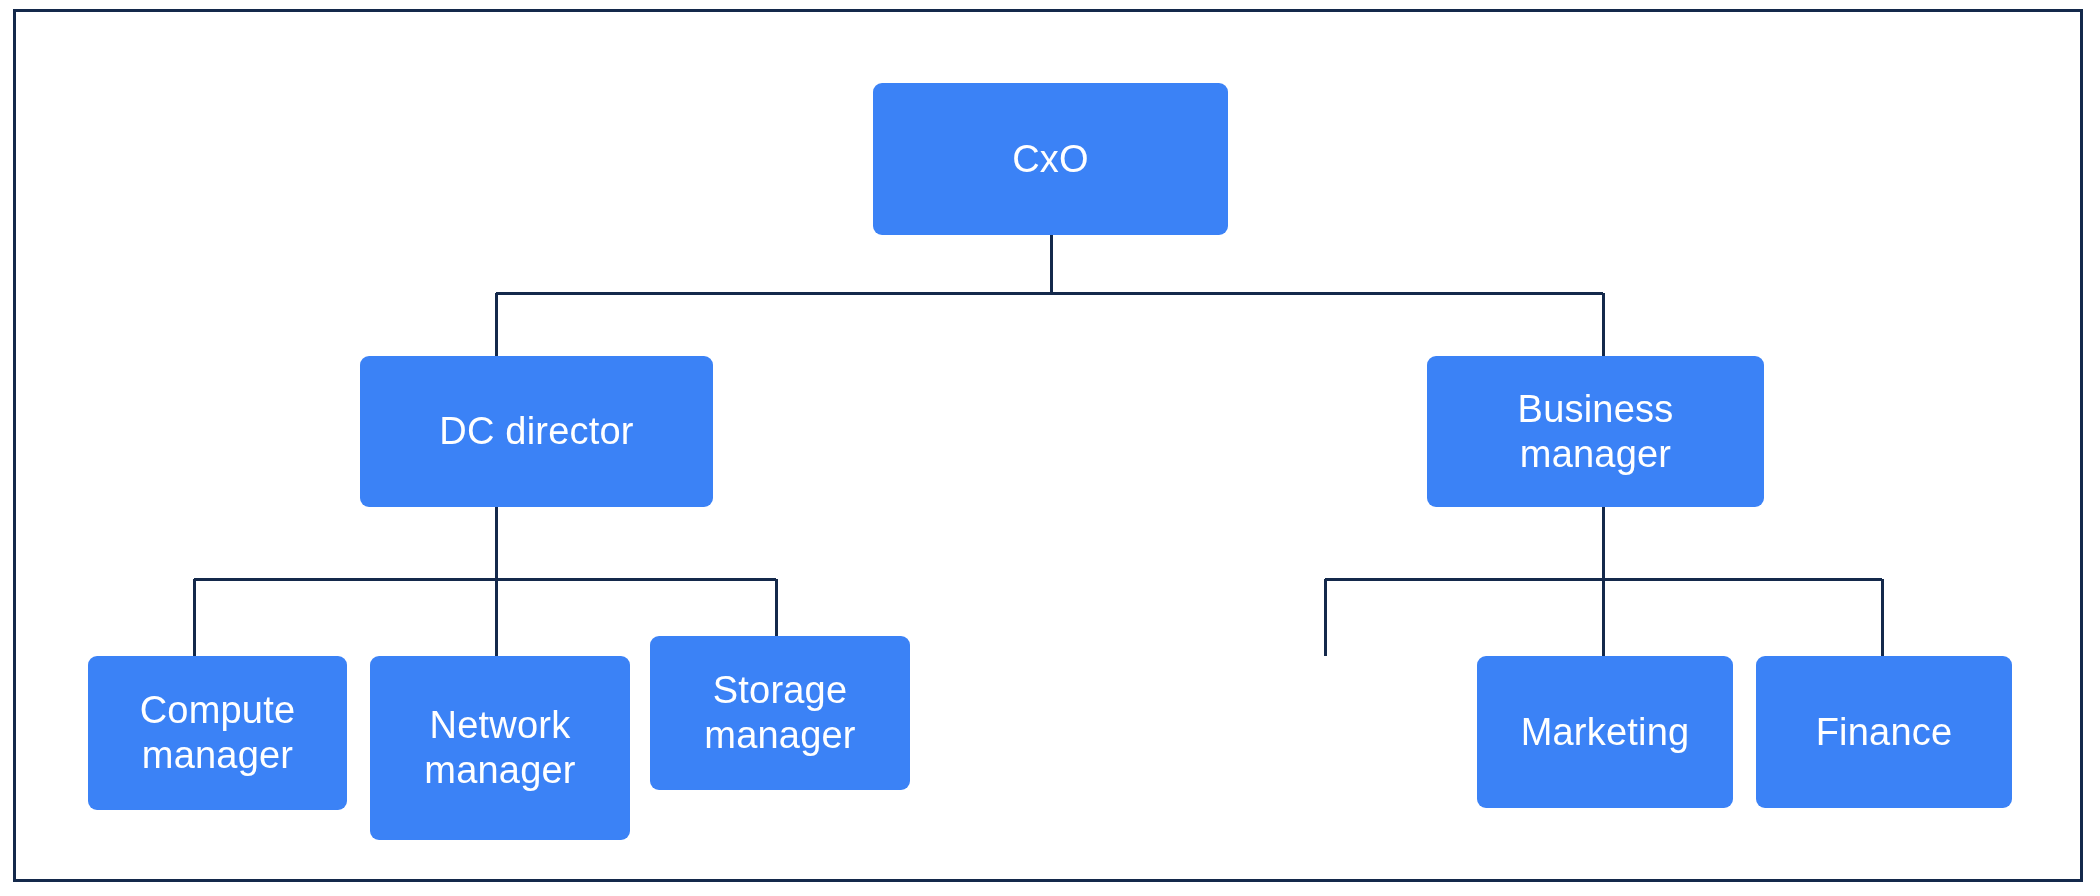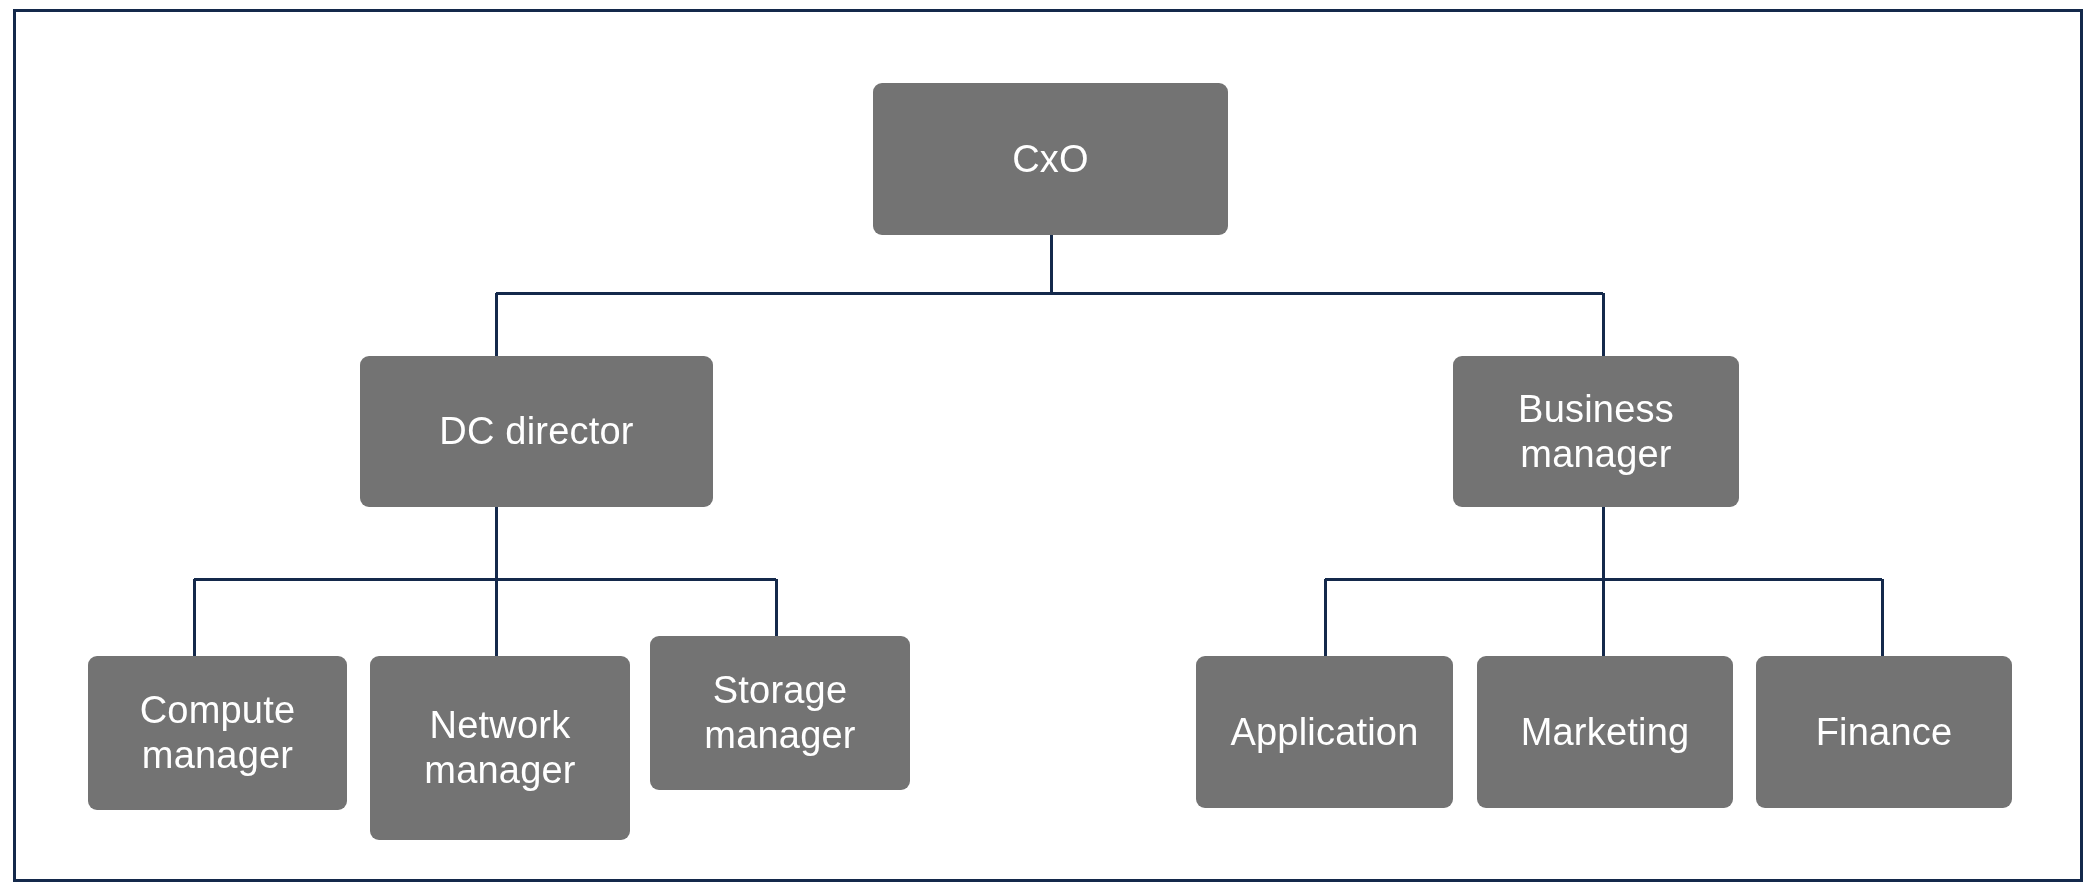--- a/index.html
+++ b/index.html
@@ -32,21 +32,21 @@
     position: absolute;
     left: 0;
     top: 0;
     width: 2100px;
     height: 896px;
     pointer-events: none;
   }
   
   .node {
     position: absolute;
-    background: #737373;
+    background: #3b82f6;
     border-radius: 9px;
     color: #ffffff;
     display: flex;
     align-items: center;
     justify-content: center;
     text-align: center;
     box-sizing: border-box;
     line-height: 1.18;
     letter-spacing: 0.2px;
   }
@@ -57,21 +57,21 @@
     font-weight: 400;
   }
   
   .level-0 { font-size: 38px; }
   .level-1 { font-size: 38px; }
   .level-2 { font-size: 38px; }
 
   
   #node-cxo            { left: 873px;  top: 83px;  width: 355px; height: 152px; }
   #node-dc-director    { left: 320px;  top: 356px; width: 353px; height: 151px; margin-left: 40px; }
-  #node-business-mgr   { left: 1427px; top: 356px; width: 286px; height: 151px; margin-left: 26px; }
+  #node-business-mgr   { left: 1427px; top: 356px; width: 337px; height: 151px; }
 
   #node-compute-mgr    { left: 88px;   top: 656px; width: 259px; height: 154px; align-items: center; }
   #node-network-mgr    { left: 370px;  top: 656px; width: 260px; height: 184px; }
   #node-storage-mgr    { left: 650px;  top: 636px; width: 260px; height: 154px; text-align: center; }
 
   #node-application    { left: 1196px; top: 656px; width: 257px; height: 152px; }
   #node-marketing      { left: 1477px; top: 656px; width: 256px; height: 152px; }
   #node-finance        { left: 1756px; top: 656px; width: 256px; height: 152px; }
 </style>
 </head>
@@ -124,23 +124,20 @@
   <div class="node level-2" id="node-network-mgr">
     <span class="node-label">Network
 manager</span>
   </div>
 
   <div class="node level-2" id="node-storage-mgr">
     <span class="node-label">Storage
 manager</span>
   </div>
 
-  <div class="node level-2" id="node-application">
-    <span class="node-label">Application</span>
-  </div>
 
   <div class="node level-2" id="node-marketing">
     <span class="node-label">Marketing</span>
   </div>
 
   <div class="node level-2" id="node-finance">
     <span class="node-label">Finance</span>
   </div>
 
 </div>

